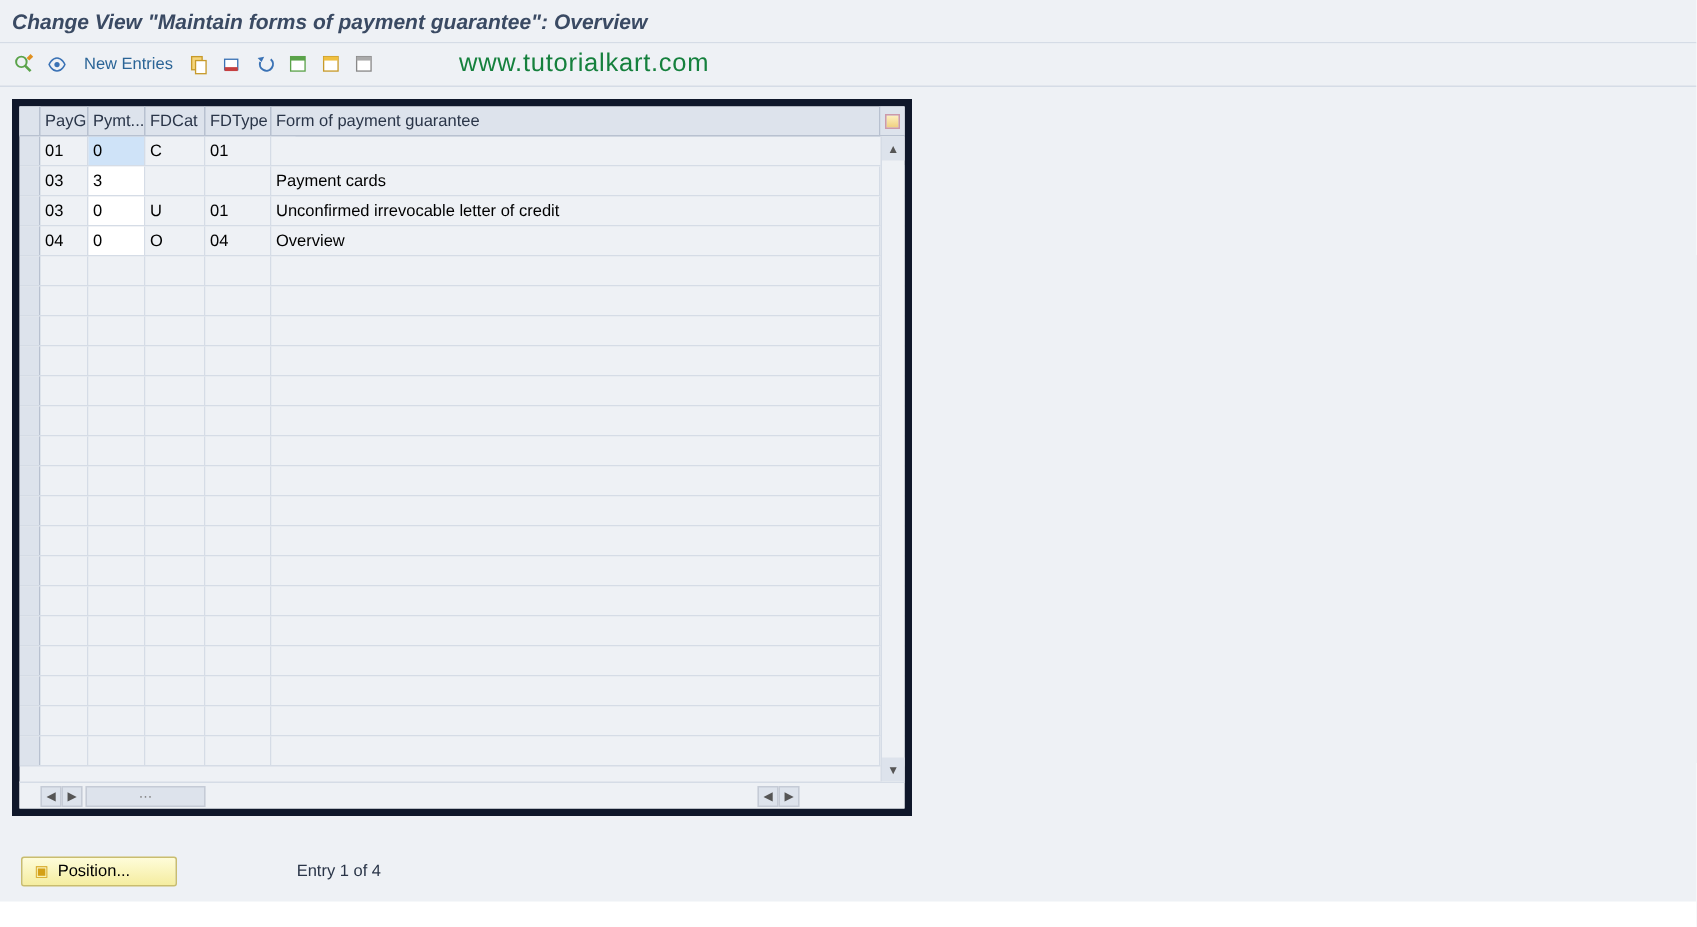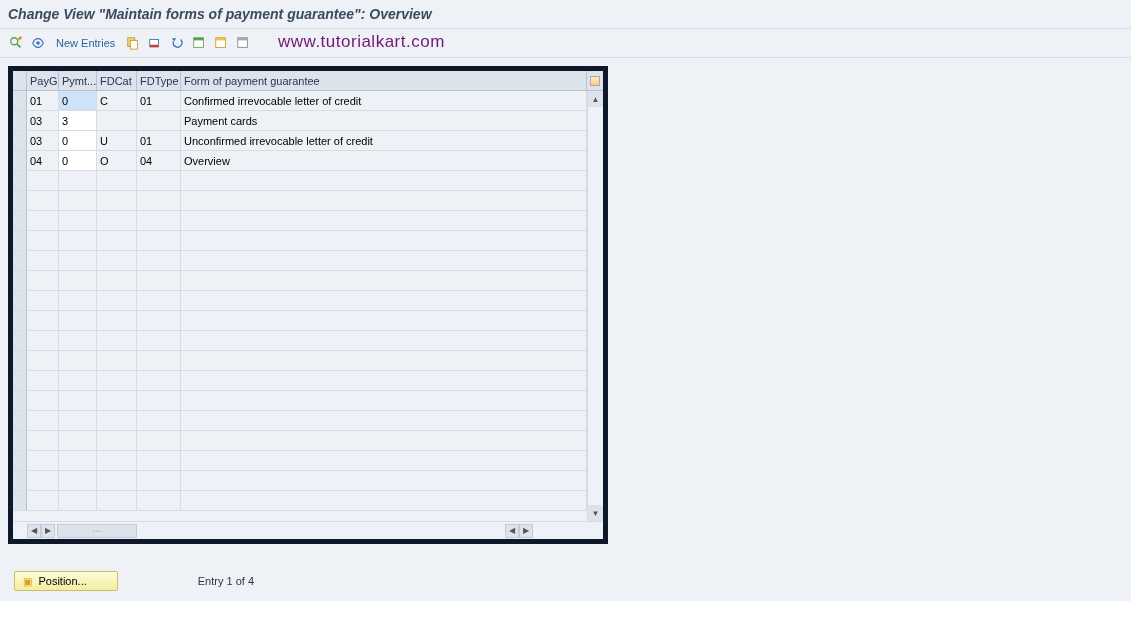--- a/index.html
+++ b/index.html
@@ -43,23 +43,23 @@
       font-size: 12px;
     }
     .new-entries {
       color: #2a6496;
       cursor: pointer;
       padding: 2px 6px;
       font-size: 11px;
     }
     .watermark {
       position: absolute;
-      left: 278px;
+      left: 306px;
       top: 3px;
-      color: #701a75;
+      color: #15803d;
       font-size: 17px;
       letter-spacing: 0.5px;
       pointer-events: none;
       font-family: Arial, sans-serif;
     }
     .content-area {
       background: #eef1f5;
       padding: 8px;
       height: calc(100% - 75px);
       position: relative;
@@ -280,21 +280,20 @@
         </div>
     </div>
     <div class="table-body" id="tbody">
 
     <div class="data-row">
           <div class="row-selector"></div>
           <div class="cell col-payg readonly">01</div>
           <div class="cell col-pymt highlight">0</div>
           <div class="cell col-fdcat readonly">C</div>
           <div class="cell col-fdtype readonly">01</div>
-          <div class="cell col-desc readonly">Confirmed irrevocable letter of credit</div>
           <div style="width: 16px; background: rgb(238, 241, 245);"></div>
         </div>
         <div class="data-row">
           <div class="row-selector"></div>
           <div class="cell col-payg readonly">03</div>
           <div class="cell col-pymt">3</div>
           <div class="cell col-fdcat readonly"></div>
           <div class="cell col-fdtype readonly"></div>
           <div class="cell col-desc readonly">Payment cards</div>
           <div style="width: 16px; background: rgb(238, 241, 245);"></div>

